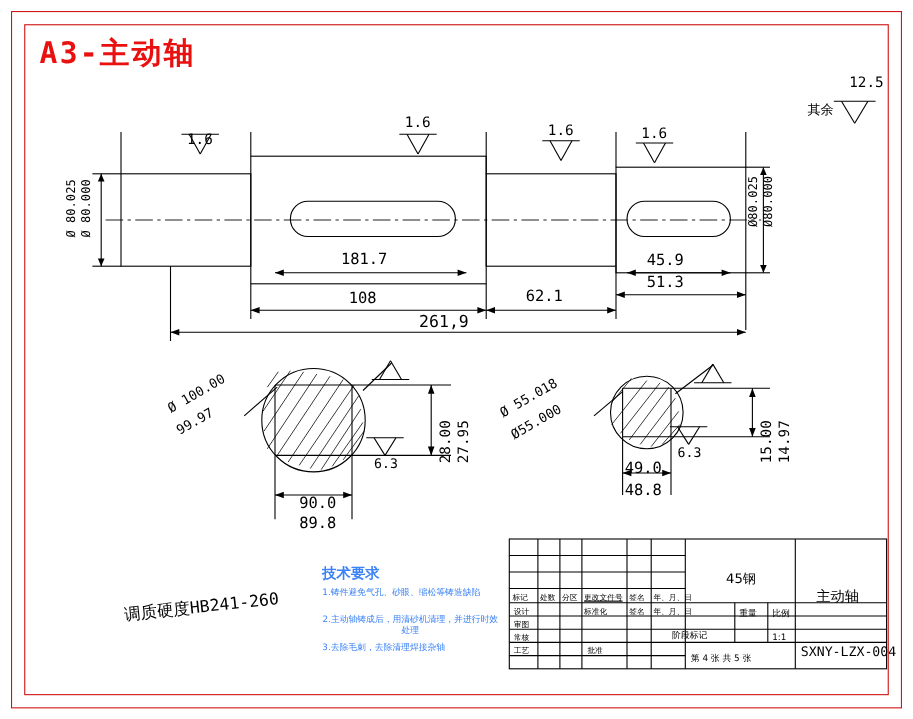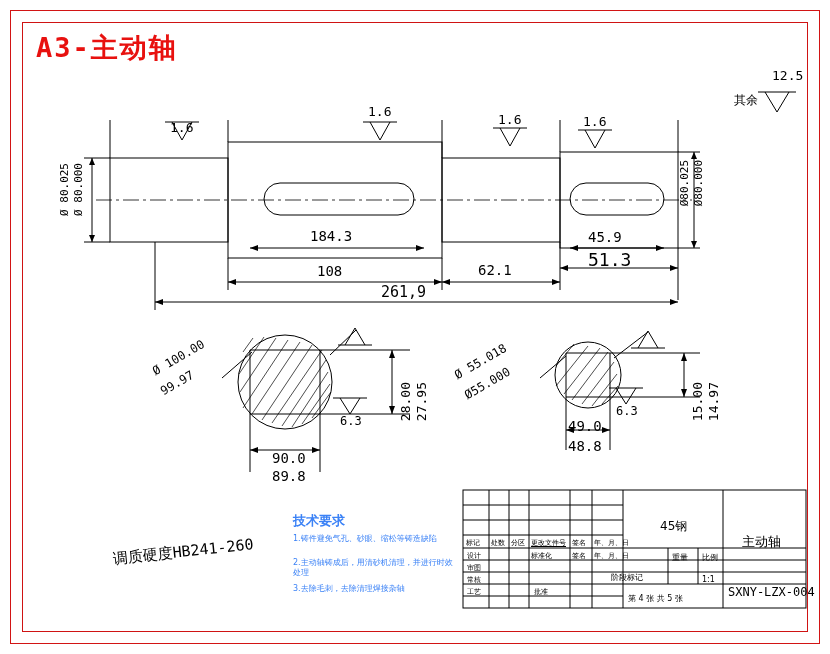--- a/index.html
+++ b/index.html
@@ -240,25 +240,25 @@
   <div class="lbl" style="left:368px;top:104px;">1.6</div>
   <div class="lbl" style="left:498px;top:112px;">1.6</div>
   <div class="lbl" style="left:583px;top:114px;">1.6</div>
 
   <div class="lbl vert" style="left:58px;top:163px;font-size:11px;">Ø 80.025</div>
   <div class="lbl vert" style="left:72px;top:163px;font-size:11px;">Ø 80.000</div>
 
   <div class="lbl vert" style="left:678px;top:160px;font-size:11px;">Ø80.025</div>
   <div class="lbl vert" style="left:692px;top:160px;font-size:11px;">Ø80.000</div>
 
-  <div class="lbl" style="left:310px;top:228px;font-size:14px;">184.3</div>
+  <div class="lbl" style="left:310px;top:228px;font-size:14px;">181.7</div>
   <div class="lbl" style="left:317px;top:263px;font-size:14px;">108</div>
   <div class="lbl" style="left:478px;top:262px;font-size:14px;">62.1</div>
   <div class="lbl" style="left:588px;top:229px;font-size:14px;">45.9</div>
-  <div class="lbl" style="left:588px;top:249px;font-size:18px;">51.3</div>
+  <div class="lbl" style="left:588px;top:249px;font-size:14px;">51.3</div>
   <div class="lbl" style="left:381px;top:283px;font-size:15px;">261,9</div>
 
   <div class="lbl" style="left:150px;top:366px;font-size:12px;transform:rotate(-30deg);transform-origin:left top;">Ø 100.00</div>
   <div class="lbl" style="left:158px;top:386px;font-size:12px;transform:rotate(-30deg);transform-origin:left top;">99.97</div>
   <div class="lbl" style="left:272px;top:450px;font-size:14px;">90.0</div>
   <div class="lbl" style="left:272px;top:468px;font-size:14px;">89.8</div>
   <div class="lbl vert" style="left:398px;top:382px;font-size:13px;">28.00</div>
   <div class="lbl vert" style="left:414px;top:382px;font-size:13px;">27.95</div>
   <div class="lbl" style="left:340px;top:414px;font-size:12px;">6.3</div>
 
@@ -267,21 +267,21 @@
   <div class="lbl" style="left:568px;top:418px;font-size:14px;">49.0</div>
   <div class="lbl" style="left:568px;top:438px;font-size:14px;">48.8</div>
   <div class="lbl vert" style="left:690px;top:382px;font-size:13px;">15.00</div>
   <div class="lbl vert" style="left:706px;top:382px;font-size:13px;">14.97</div>
   <div class="lbl" style="left:616px;top:404px;font-size:12px;">6.3</div>
 
   <div class="lbl cn" style="left:112px;top:550px;font-size:15px;transform:rotate(-6deg);transform-origin:left top;font-family:'DejaVu Sans Mono',monospace;">调质硬度HB241-260</div>
 
   <div class="req" style="left:293px;top:512px;font-size:13px;font-weight:bold;">技术要求</div>
   <div class="req" style="left:293px;top:534px;width:160px;font-size:8px;line-height:10px;">1.铸件避免气孔、砂眼、缩松等铸造缺陷</div>
-  <div class="req" style="left:293px;top:558px;width:160px;font-size:8px;line-height:10px;">2.主动轴铸成后，用清砂机清理，并进行时效处理</div>
+  <div class="req" style="left:293px;top:558px;width:160px;font-size:8px;line-height:10px;text-align:center;">2.主动轴铸成后，用清砂机清理，并进行时效处理</div>
   <div class="req" style="left:293px;top:584px;width:165px;font-size:8px;line-height:10px;">3.去除毛刺，去除清理焊接杂轴</div>
 
   <div class="tblcell" style="left:466px;top:538px;">标记</div>
   <div class="tblcell" style="left:491px;top:538px;">处数</div>
   <div class="tblcell" style="left:511px;top:538px;">分区</div>
   <div class="tblcell" style="left:531px;top:538px;text-decoration:underline;">更改文件号</div>
   <div class="tblcell" style="left:572px;top:538px;">签名</div>
   <div class="tblcell" style="left:594px;top:538px;">年、月、日</div>
 
   <div class="tblcell" style="left:467px;top:551px;">设计</div>

